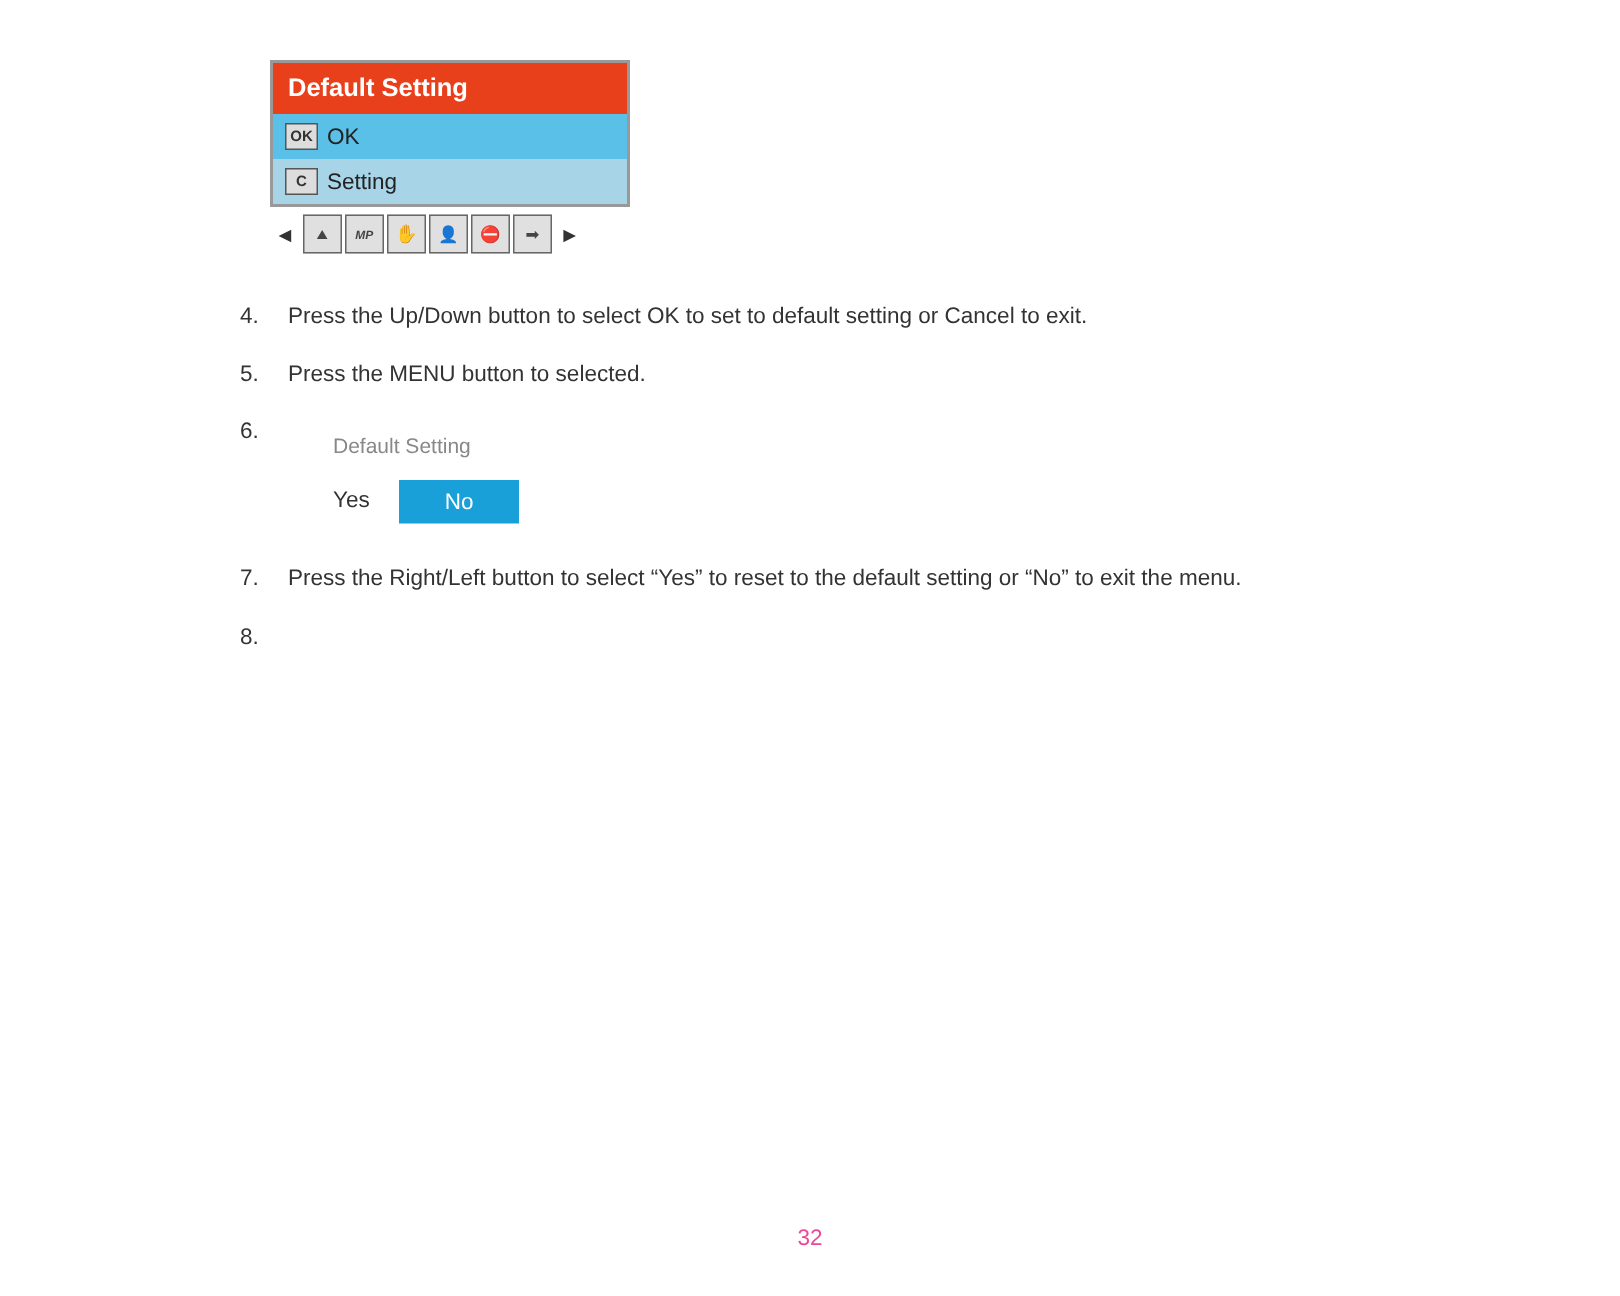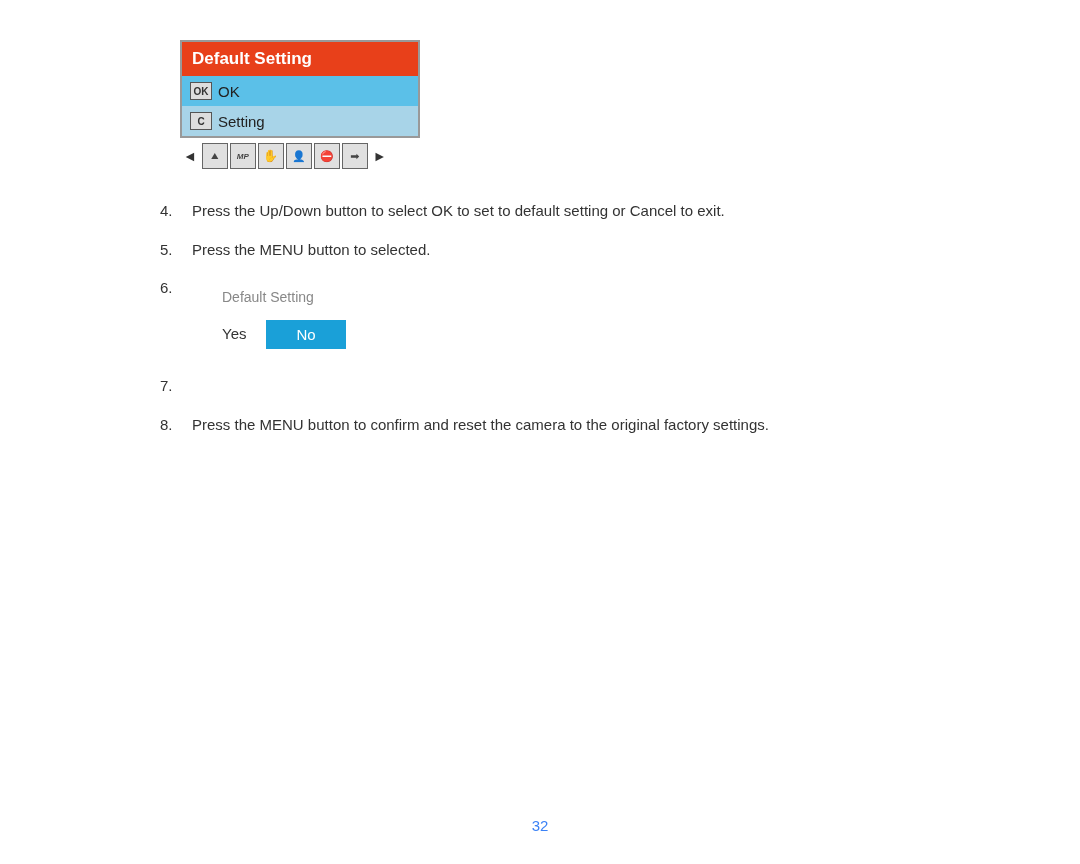--- a/index.html
+++ b/index.html
@@ -158,21 +158,21 @@
       cursor: pointer;
     }
 
     
     .page-number {
       position: absolute;
       bottom: 30px;
       left: 50%;
       transform: translateX(-50%);
       font-size: 15px;
-      color: #3b82f6;
+      color: #ec4899;
     }
   </style>
 </head>
 <body>
 
 <div class="page-content">
 
   <div class="camera-ui">
     <div class="menu-box">
       <div class="menu-title">Default Setting</div>
@@ -227,22 +227,22 @@
           <div class="confirm-title">Default Setting</div>
           <div class="confirm-buttons">
             <span class="confirm-yes">Yes</span>
             <button class="confirm-no-btn">No</button>
           </div>
         </div>
       </div>
     </li>
     <li>
       <span class="step-num">7.</span>
+      <span class="step-text">Press the Right/Left button to select “Yes” to reset to the default setting or “No” to exit the menu.</span>
     </li>
     <li>
       <span class="step-num">8.</span>
-      <span class="step-text">Press the MENU button to confirm and reset the camera to the original factory settings.</span>
     </li>
   </ol>
 
 </div>
 
 <div class="page-number">32</div>
 
 </body></html>

